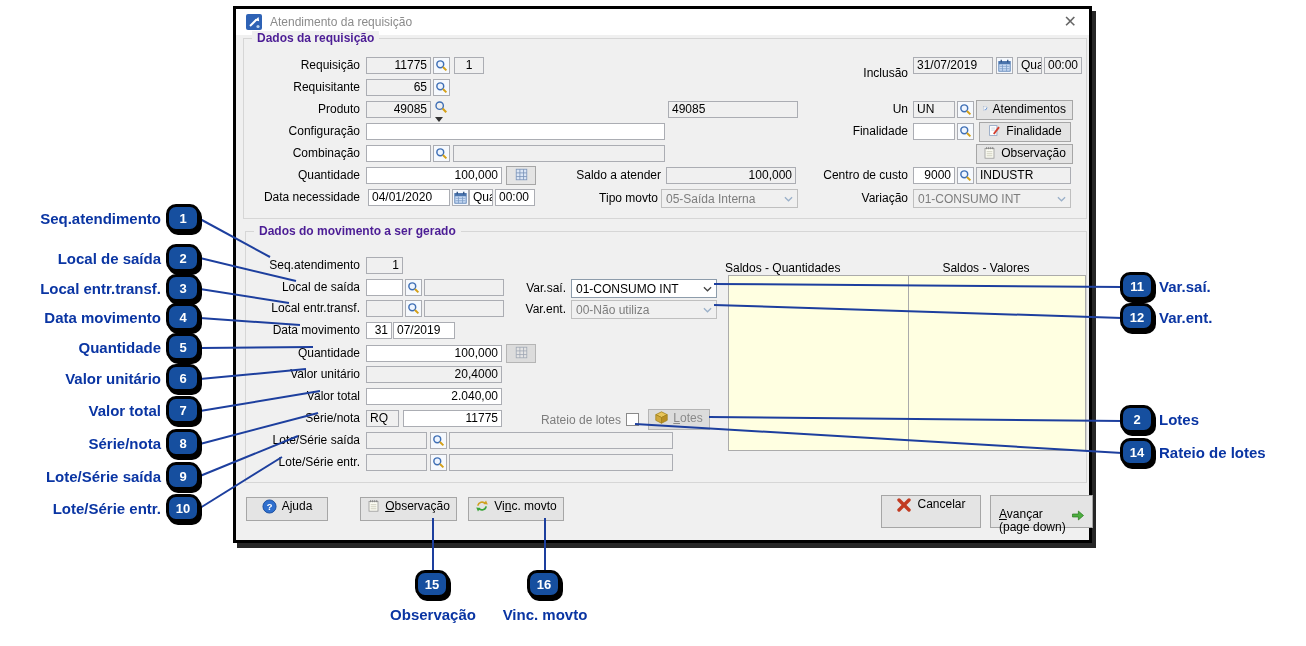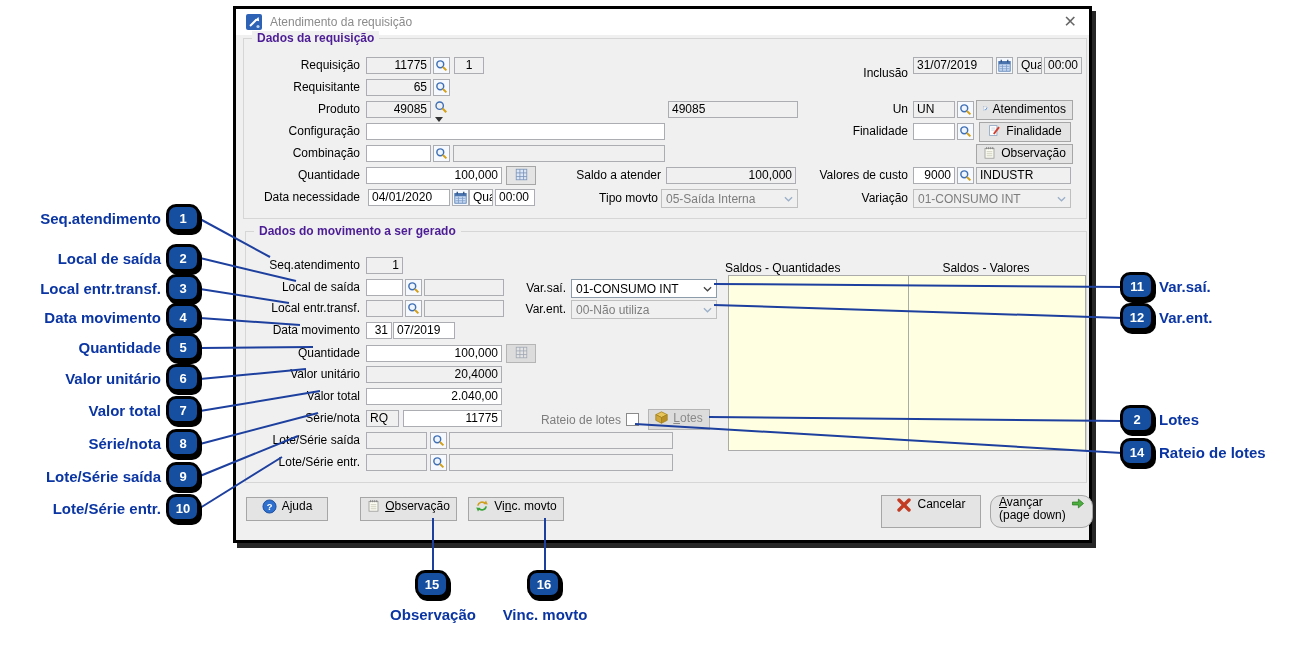--- a/index.html
+++ b/index.html
@@ -210,21 +210,21 @@
           <g stroke="#7a93b8">
             <line x1="1.5" y1="6" x2="14.5" y2="6"></line>
             <line x1="1.5" y1="10.5" x2="14.5" y2="10.5"></line>
             <line x1="6" y1="1.5" x2="6" y2="14.5"></line>
             <line x1="10.5" y1="1.5" x2="10.5" y2="14.5"></line>
           </g>
         </svg>
     </button>
     <span class="lbl" style="left:325px;top:158px;width:100px;">Saldo a atender</span>
     <span class="field ro num" style="left:430px;top:158px;width:130px;">100,000</span>
-    <span class="lbl" style="left:542px;top:158px;width:130px;">Valores de custo</span>
+    <span class="lbl" style="left:542px;top:158px;width:130px;">Centro de custo</span>
     <span class="field num" style="left:677px;top:158px;width:42px;">9000</span>
     <button class="icon-btn" style="left:721px;top:158px;">
       <svg width="13" height="13" viewBox="0 0 16 16">
           <circle cx="6.5" cy="6.5" r="4.2" fill="#eef5ff" stroke="#3f6fb5" stroke-width="1.8"></circle>
           <line x1="9.8" y1="9.8" x2="14" y2="14" stroke="#d4a017" stroke-width="2.4"></line>
         </svg>
     </button>
     <span class="field ro" style="left:740px;top:158px;width:95px;">INDUSTR</span>
 
     <span class="lbl" style="left:2px;top:180px;width:122px;">Data necessidade</span>
@@ -398,21 +398,21 @@
           <polygon points="3.4,14.4 1.4,9.8 6.3,10.2" fill="#3aa53a"></polygon>
         </svg>
       <span class="btn-text"><span>Vi</span><span class="u">n</span><span>c. movto</span></span>
     </button>
     <button class="btn" style="left:645px;top:486px;width:100px;height:33px;">
       <svg width="16" height="16" viewBox="0 0 16 16">
           <path d="M3 3 L13 13 M13 3 L3 13" stroke="#c23b22" stroke-width="3.4" stroke-linecap="round"></path>
         </svg>
       <span class="btn-text">Cancelar</span>
     </button>
-    <button class="btn" style="left:754px;top:486px;width:103px;height:33px;justify-content:space-between;padding:0 8px;border-radius:11px;">
+    <button class="btn" style="left:754px;top:486px;width:103px;height:33px;justify-content:space-between;padding:12px 8px;">
       <span style="display:flex;flex-direction:column;align-items:flex-start;line-height:13px;font-size:12px;">
         <span class="btn-text"><span class="u">A</span><span>vançar</span></span>
         <span>(page down)</span>
       </span>
       <svg width="17" height="15" viewBox="0 0 18 16">
           <polygon points="2,6 10,6 10,2 17,8 10,14 10,10 2,10" fill="#4caf3f" stroke="#2c7a22"></polygon>
         </svg>
     </button>
   </div>
 

